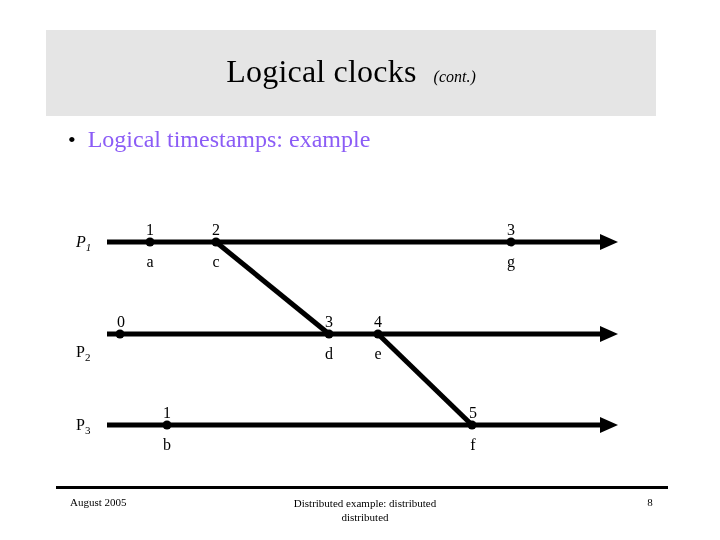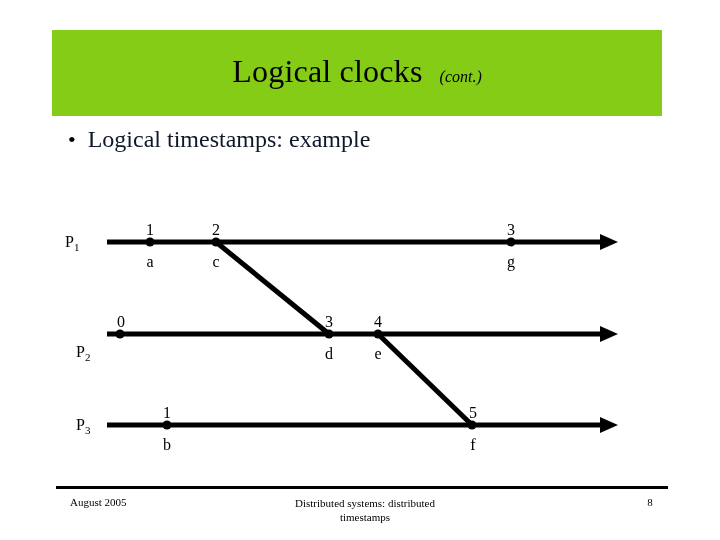--- a/index.html
+++ b/index.html
@@ -12,25 +12,25 @@
     width: 720px;
     height: 540px;
     background: #ffffff;
     overflow: hidden;
     font-family: "Liberation Serif", "DejaVu Serif", serif;
   }
 
   
   #title-banner {
     position: absolute;
-    left: 52px;
+    left: 46px;
     top: 30px;
     width: 610px;
     height: 86px;
-    background: #84cc16;
+    background: #e5e5e5;
     display: flex;
     align-items: center;
     justify-content: center;
   }
   #title-line {
     display: flex;
     align-items: baseline;
     justify-content: center;
     white-space: nowrap;
     transform: translateY(-2px);
@@ -57,21 +57,21 @@
     white-space: nowrap;
   }
   #bullet-mark {
     font-size: 22px;
     color: #000000;
     line-height: 1;
     margin-right: 12px;
   }
   #bullet-text {
     font-size: 24px;
-    color: #0f172a;
+    color: #8b5cf6;
   }
 
   
   #diagram {
     position: absolute;
     left: 0;
     top: 0;
     width: 720px;
     height: 540px;
     pointer-events: none;
@@ -143,21 +143,21 @@
       <span id="title-main">Logical clocks</span>
       <span id="title-sub">(cont.)</span>
     </div>
   </div>
 
   <div id="bullet-row">
     <span id="bullet-mark">•</span>
     <span id="bullet-text">Logical timestamps: example</span>
   </div>
 
-  <div class="proc-label" style="left:65px; top:233px;">
+  <div class="proc-label" style="left:76px; top:233px;font-style:italic;">
     <span>P</span><sub>1</sub>
   </div>
   <div class="proc-label" style="left:76px; top:343px;">
     <span>P</span><sub>2</sub>
   </div>
   <div class="proc-label" style="left:76px; top:416px;text-align:right;">
     <span>P</span><sub>3</sub>
   </div>
 
   <div class="ev-num" style="left:138px; top:221px;">1</div>
@@ -204,18 +204,18 @@
     <circle cx="329" cy="334" r="4.5" fill="#000000"></circle>
     <circle cx="378" cy="334" r="4.5" fill="#000000"></circle>
 
     <circle cx="167" cy="425" r="4.5" fill="#000000"></circle>
     <circle cx="472" cy="425" r="4.5" fill="#000000"></circle>
   </svg>
 
   <div id="footer-rule"></div>
   <div id="footer-date">August 2005</div>
   <div id="footer-center">
-    <div>Distributed systems: distributed</div>
-    <div>timestamps</div>
+    <div>Distributed example: distributed</div>
+    <div>distributed</div>
   </div>
   <div id="footer-page">8</div>
 
 </div>
 
 </body></html>

